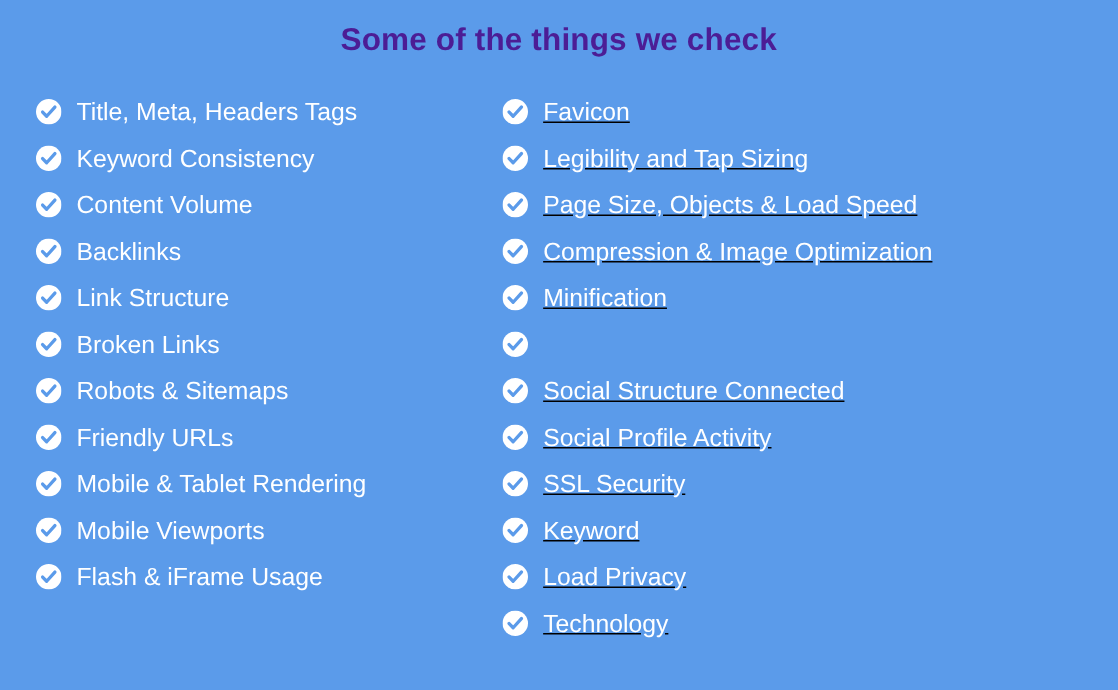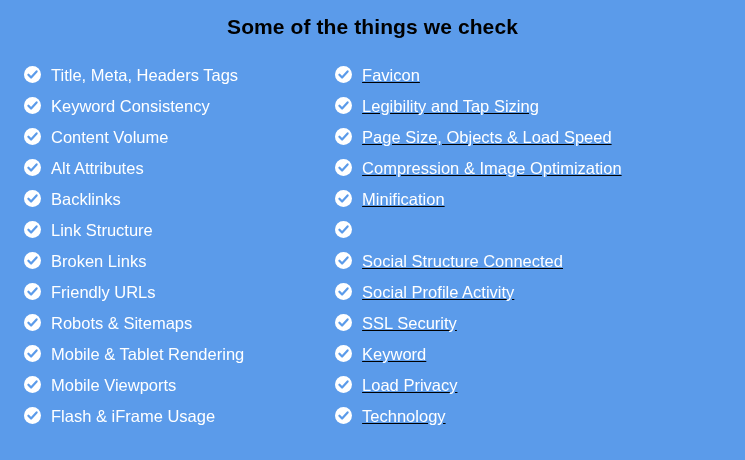--- a/index.html
+++ b/index.html
@@ -20,21 +20,21 @@
     height: 460px;
     background: #5b9bea;
     box-sizing: border-box;
   }
   #panel-title {
     position: absolute;
     left: 0;
     top: 14px;
     width: 745px;
     text-align: center;
-    color: #000000;
+    color: #4c1d95;
     font-size: 21px;
     font-weight: bold;
     letter-spacing: 0.1px;
     line-height: 26px;
     white-space: nowrap;
   }
   .columns {
     position: absolute;
     left: 0;
     top: 59px;
@@ -121,29 +121,20 @@
           </span>
           <span class="check-label">Content Volume</span>
         </div>
         <div class="check-item">
           <span class="check-icon">
             <svg viewBox="0 0 17 17">
               <circle cx="8.5" cy="8.5" r="8.5" fill="#ffffff"></circle>
               <path d="M4.4 8.7 L7.1 11.5 L12.6 5.4" fill="none" stroke="#5b9bea" stroke-width="2.2" stroke-linecap="round" stroke-linejoin="round"></path>
             </svg>
           </span>
-          <span class="check-label">Alt Attributes</span>
-        </div>
-        <div class="check-item">
-          <span class="check-icon">
-            <svg viewBox="0 0 17 17">
-              <circle cx="8.5" cy="8.5" r="8.5" fill="#ffffff"></circle>
-              <path d="M4.4 8.7 L7.1 11.5 L12.6 5.4" fill="none" stroke="#5b9bea" stroke-width="2.2" stroke-linecap="round" stroke-linejoin="round"></path>
-            </svg>
-          </span>
           <span class="check-label">Backlinks</span>
         </div>
         <div class="check-item">
           <span class="check-icon">
             <svg viewBox="0 0 17 17">
               <circle cx="8.5" cy="8.5" r="8.5" fill="#ffffff"></circle>
               <path d="M4.4 8.7 L7.1 11.5 L12.6 5.4" fill="none" stroke="#5b9bea" stroke-width="2.2" stroke-linecap="round" stroke-linejoin="round"></path>
             </svg>
           </span>
           <span class="check-label">Link Structure</span>
@@ -157,38 +148,38 @@
           </span>
           <span class="check-label">Broken Links</span>
         </div>
         <div class="check-item">
           <span class="check-icon">
             <svg viewBox="0 0 17 17">
               <circle cx="8.5" cy="8.5" r="8.5" fill="#ffffff"></circle>
               <path d="M4.4 8.7 L7.1 11.5 L12.6 5.4" fill="none" stroke="#5b9bea" stroke-width="2.2" stroke-linecap="round" stroke-linejoin="round"></path>
             </svg>
           </span>
+          <span class="check-label">Robots &amp; Sitemaps</span>
+        </div>
+        <div class="check-item">
+          <span class="check-icon">
+            <svg viewBox="0 0 17 17">
+              <circle cx="8.5" cy="8.5" r="8.5" fill="#ffffff"></circle>
+              <path d="M4.4 8.7 L7.1 11.5 L12.6 5.4" fill="none" stroke="#5b9bea" stroke-width="2.2" stroke-linecap="round" stroke-linejoin="round"></path>
+            </svg>
+          </span>
           <span class="check-label">Friendly URLs</span>
         </div>
         <div class="check-item">
           <span class="check-icon">
             <svg viewBox="0 0 17 17">
               <circle cx="8.5" cy="8.5" r="8.5" fill="#ffffff"></circle>
               <path d="M4.4 8.7 L7.1 11.5 L12.6 5.4" fill="none" stroke="#5b9bea" stroke-width="2.2" stroke-linecap="round" stroke-linejoin="round"></path>
             </svg>
           </span>
-          <span class="check-label">Robots &amp; Sitemaps</span>
-        </div>
-        <div class="check-item">
-          <span class="check-icon">
-            <svg viewBox="0 0 17 17">
-              <circle cx="8.5" cy="8.5" r="8.5" fill="#ffffff"></circle>
-              <path d="M4.4 8.7 L7.1 11.5 L12.6 5.4" fill="none" stroke="#5b9bea" stroke-width="2.2" stroke-linecap="round" stroke-linejoin="round"></path>
-            </svg>
-          </span>
           <span class="check-label">Mobile &amp; Tablet Rendering</span>
         </div>
         <div class="check-item">
           <span class="check-icon">
             <svg viewBox="0 0 17 17">
               <circle cx="8.5" cy="8.5" r="8.5" fill="#ffffff"></circle>
               <path d="M4.4 8.7 L7.1 11.5 L12.6 5.4" fill="none" stroke="#5b9bea" stroke-width="2.2" stroke-linecap="round" stroke-linejoin="round"></path>
             </svg>
           </span>
           <span class="check-label">Mobile Viewports</span>

